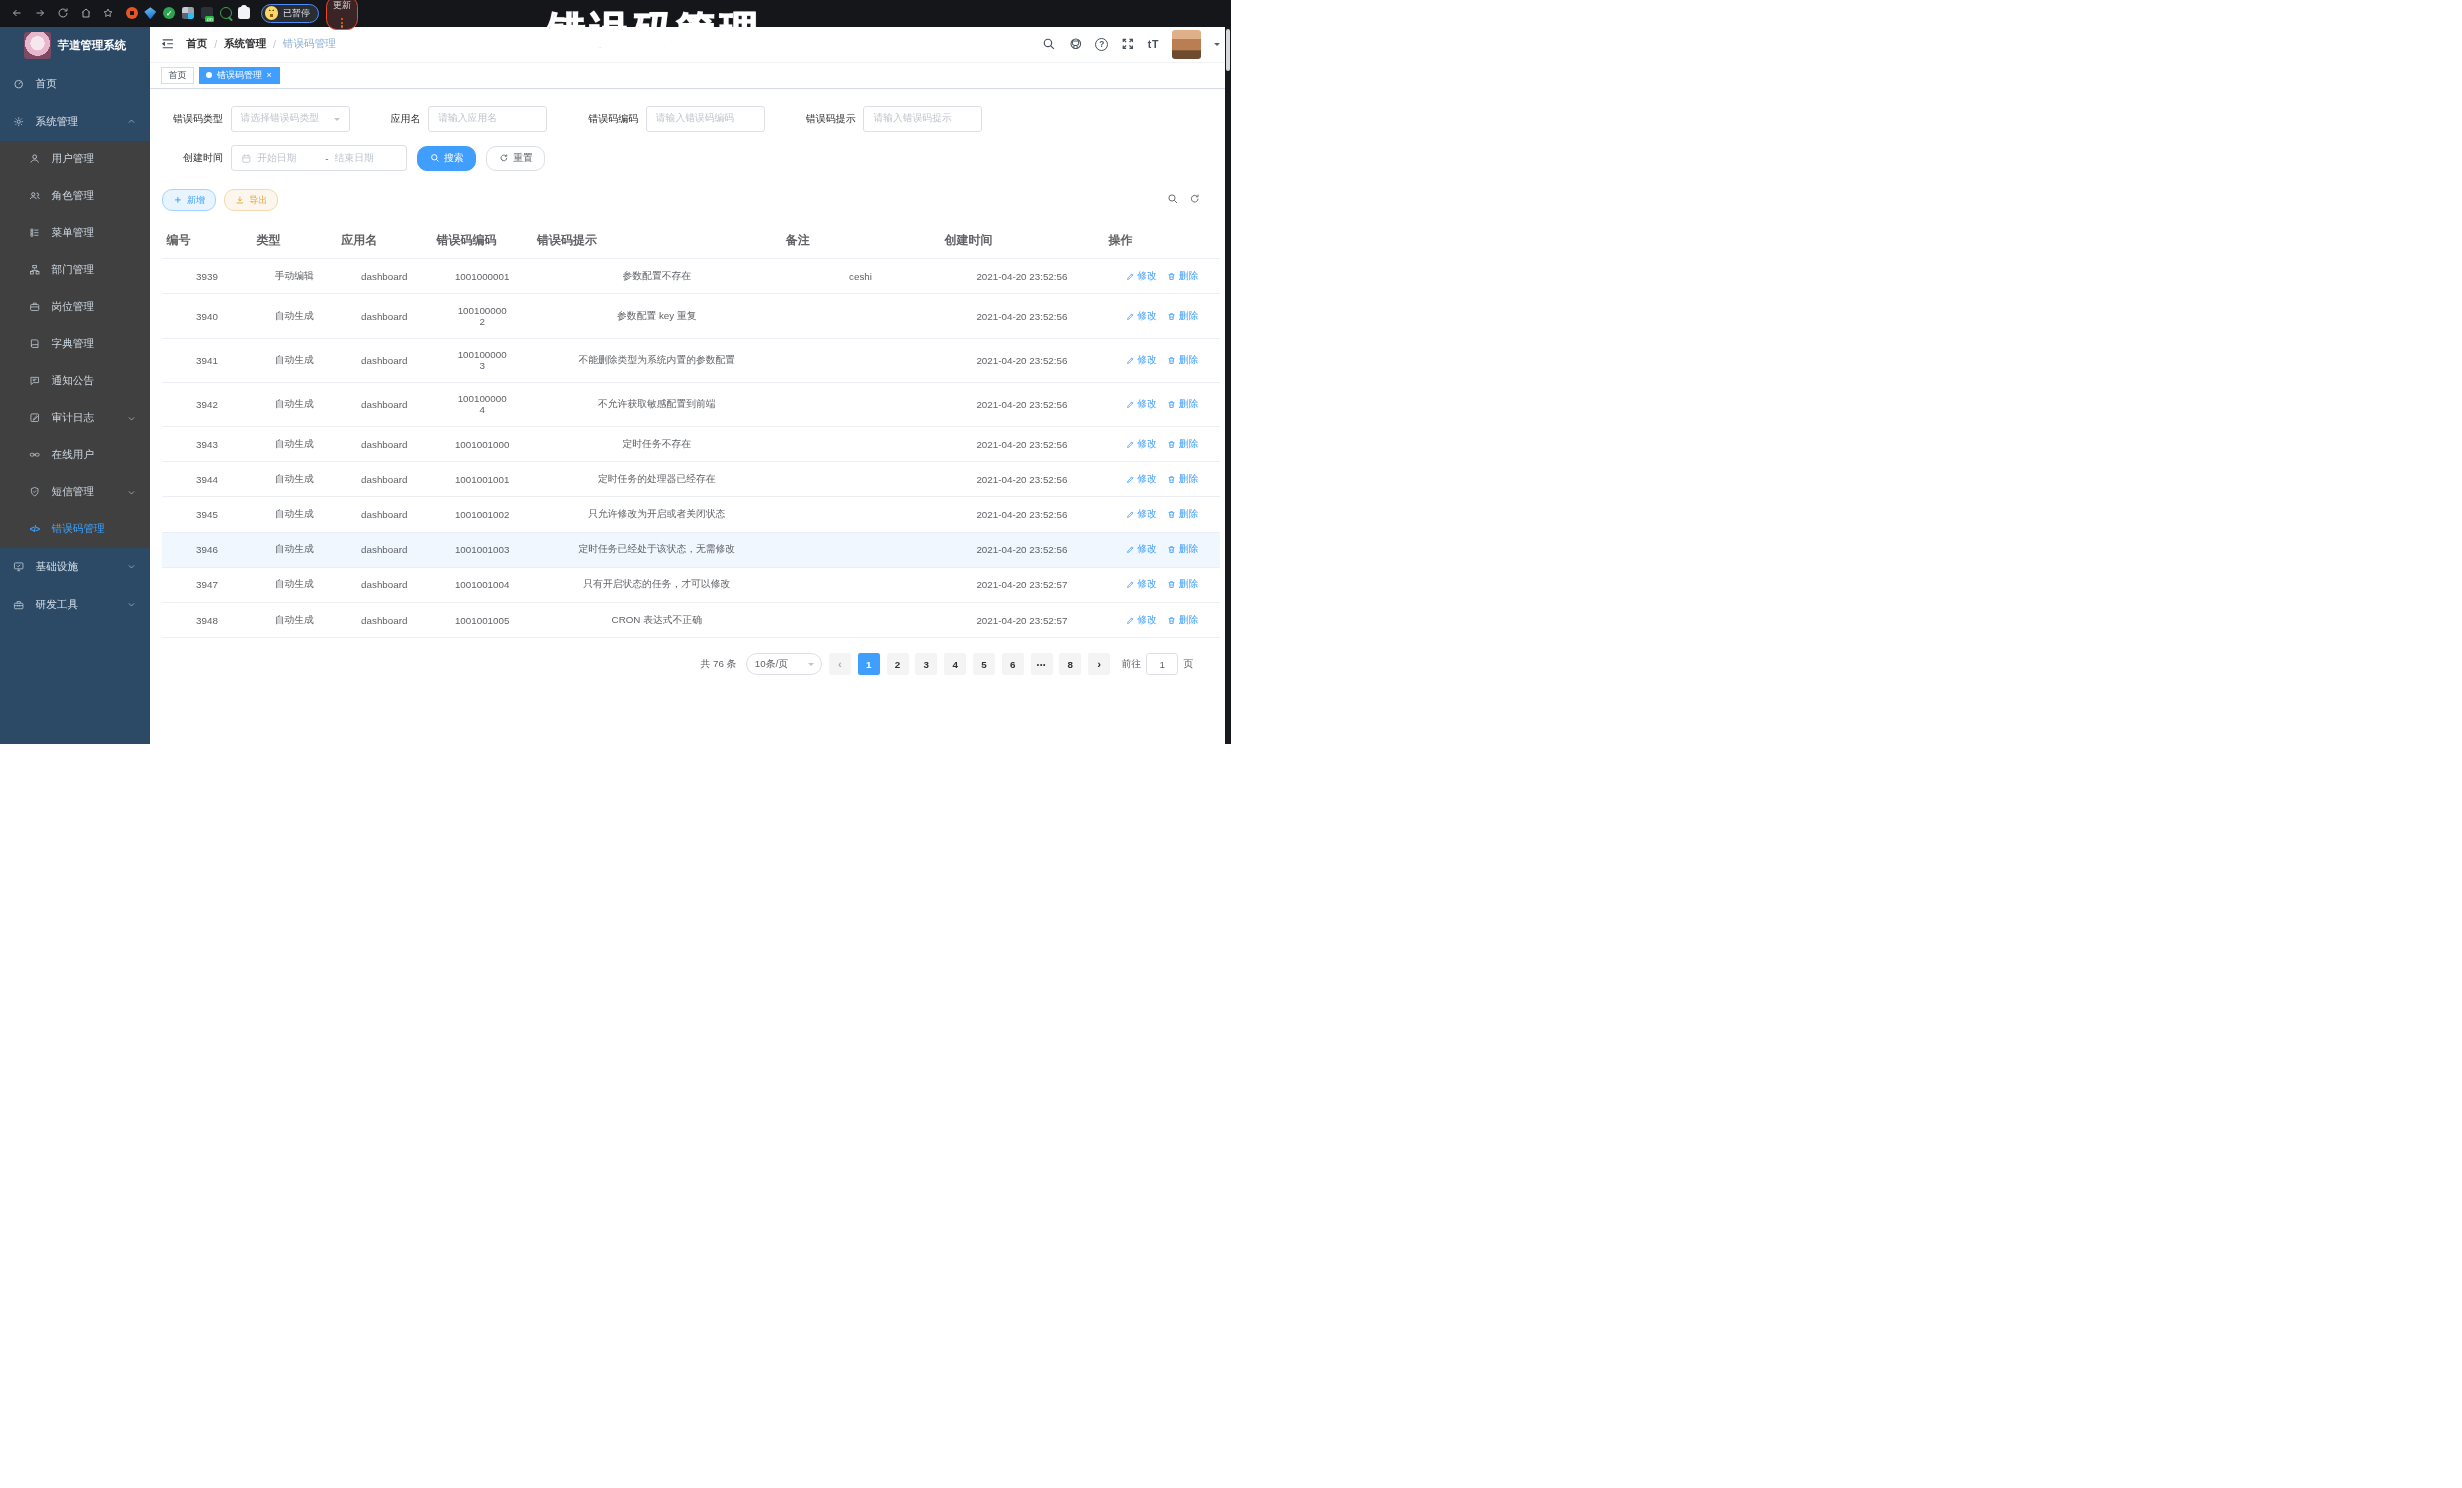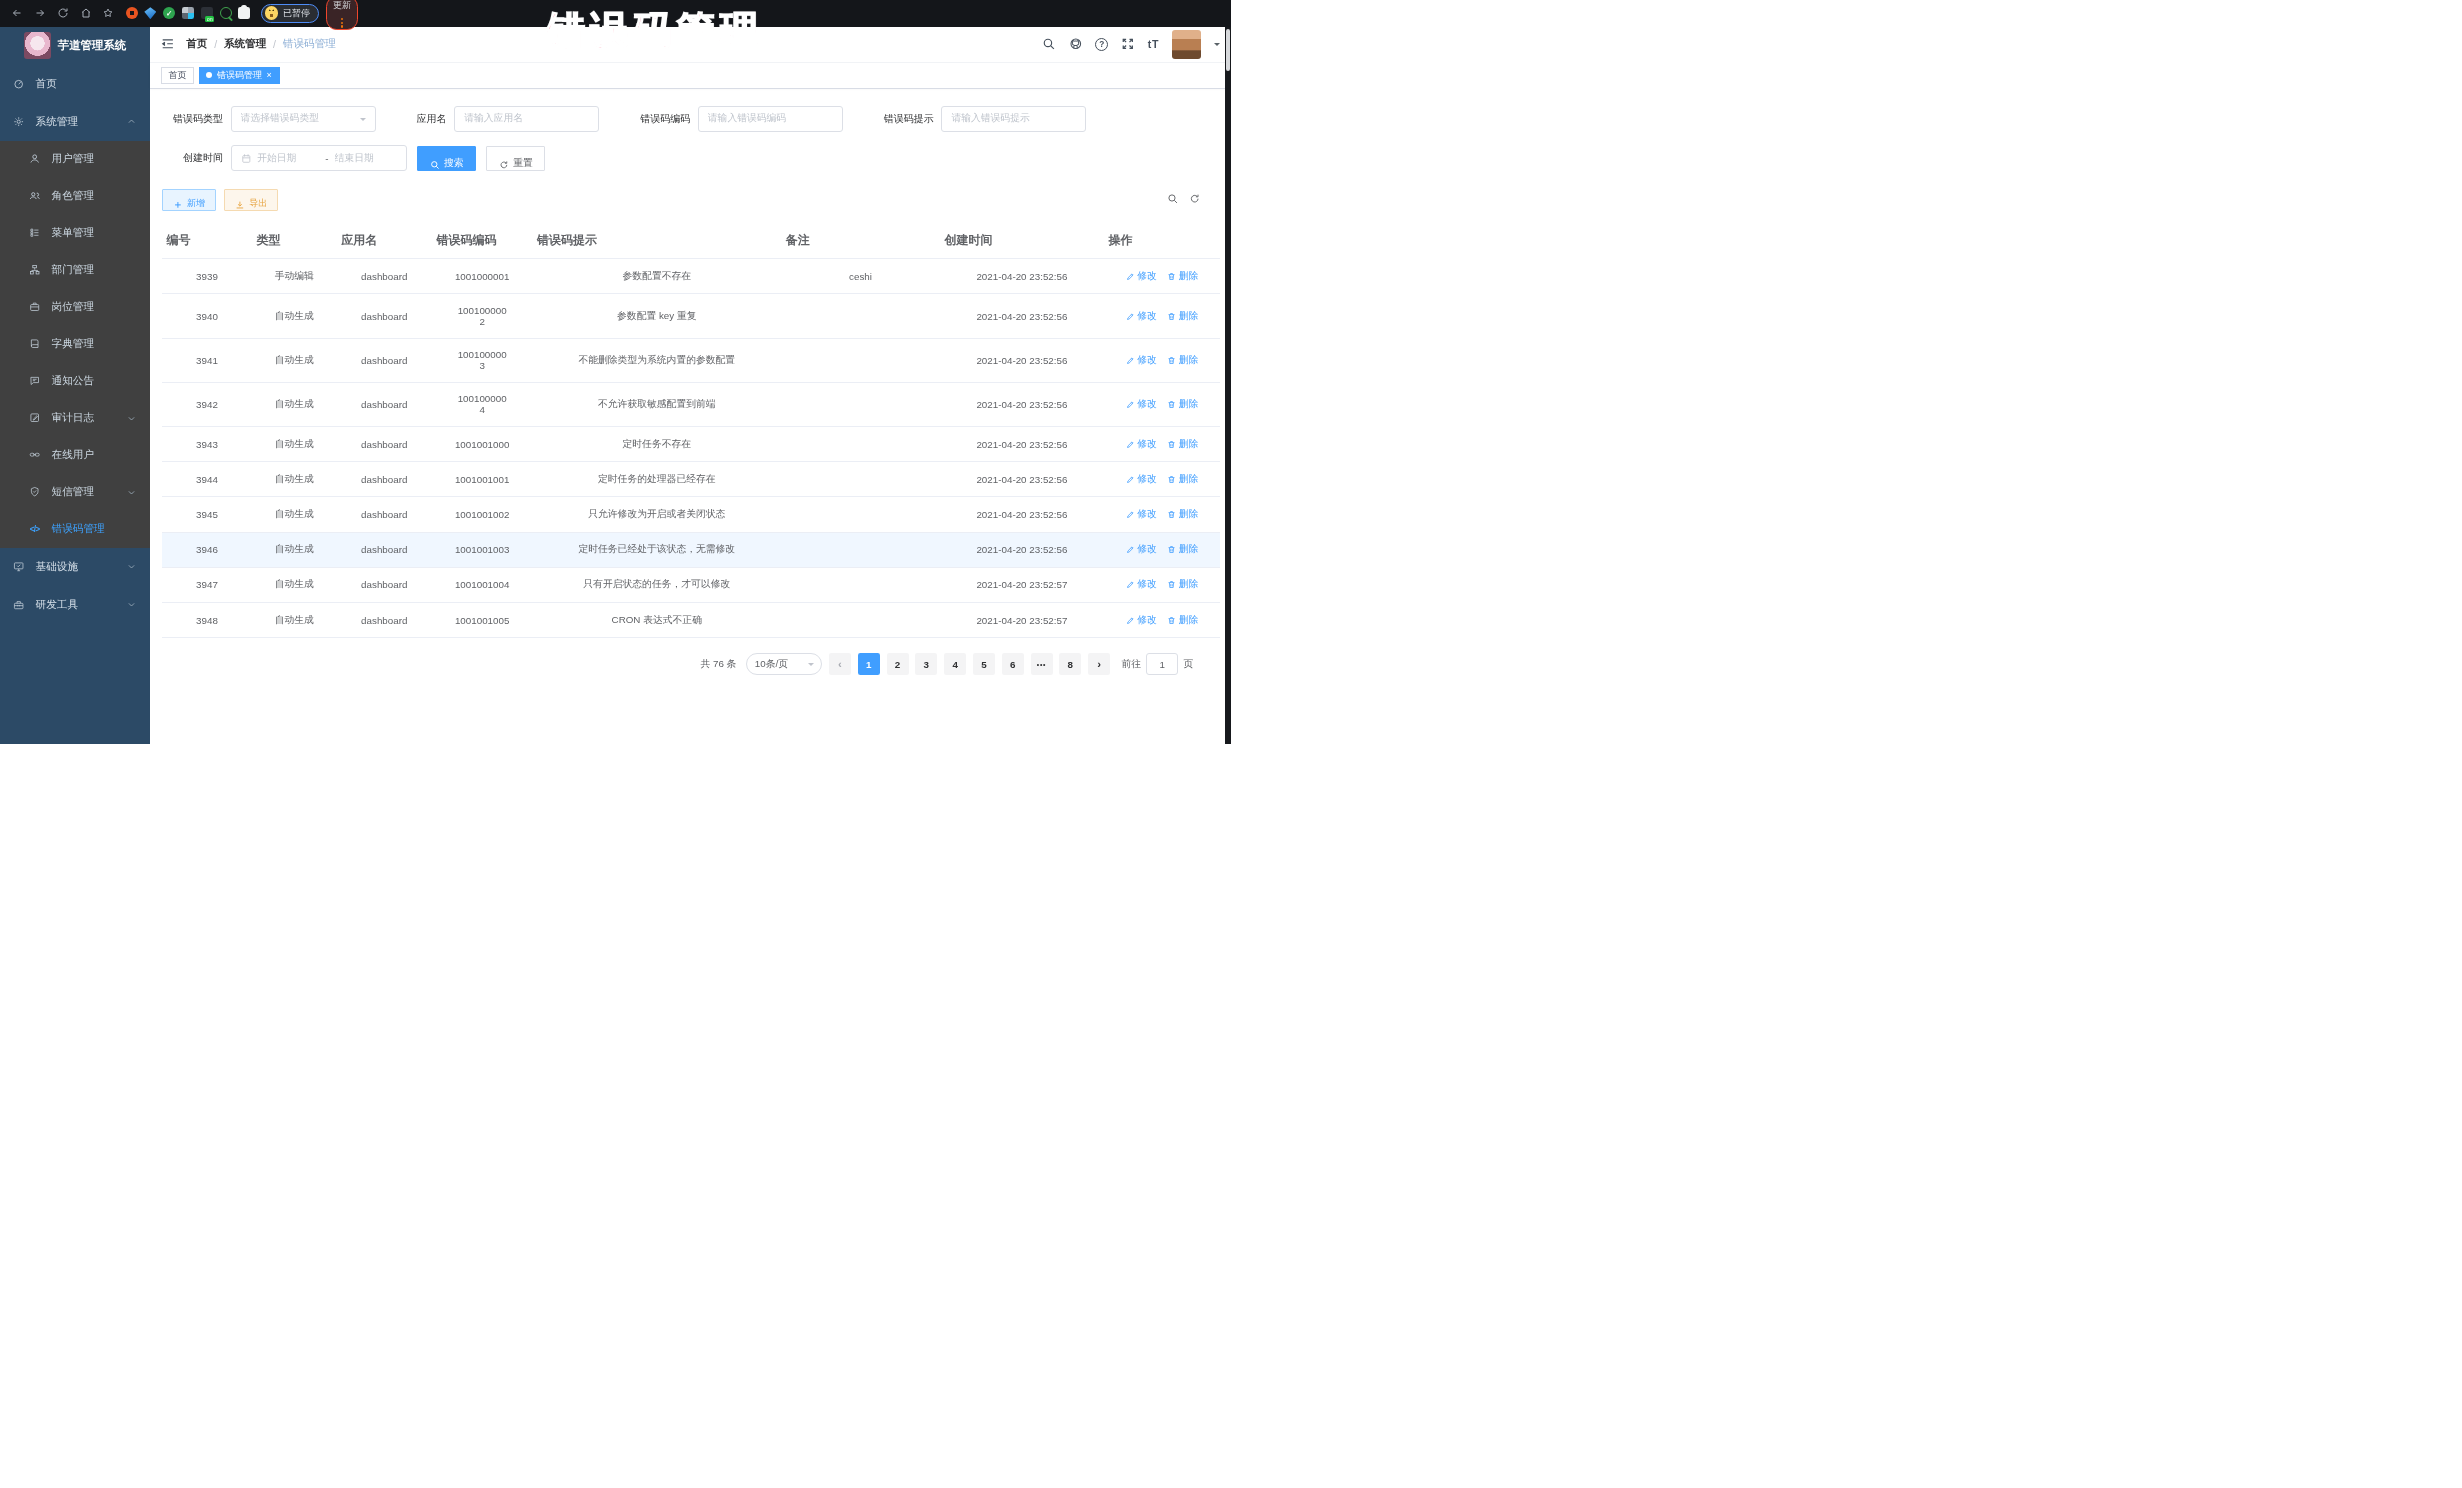--- a/index.html
+++ b/index.html
@@ -81,26 +81,26 @@
   .tag.active { background:#409eff; border-color:#409eff; color:#fff; }
   .tag .dot { width:6px; height:6px; border-radius:50%; background:#fff; }
   .tag .x { font-size:9px; }
 
   
   .content { flex:1 1 auto; padding:16.7px 10.6px 0 12px; overflow:hidden; }
   .frow { display:flex; align-items:center; margin-bottom:13.6px; }
   .fitem { display:flex; align-items:center; margin-right:41px; }
   .flabel { font-size:10px; font-weight:normal; color:#303133; margin-right:7.6px; white-space:nowrap; }
   .flabel.w { min-width:61px; text-align:right; }
-  .inp { height:26px; width:145px; border:0.8px solid #dcdfe6; border-radius:3px; display:flex; align-items:center; padding:0 9px; gap:6px; color:#bfc4cc; font-size:9.8px; background:#fff; }
+  .inp { height:26px; width:119px; border:0.8px solid #dcdfe6; border-radius:3px; display:flex; align-items:center; padding:0 9px; gap:6px; color:#bfc4cc; font-size:9.8px; background:#fff; }
   .inp .ph { flex:1 1 auto; white-space:nowrap; overflow:hidden; }
   .chev { width:0; height:0; border:3.8px solid transparent; border-top-color:#c0c4cc; margin-top:3.8px; }
   .inp.date { width:176px; }
   .inp svg { width:10.6px; height:10.6px; color:#c0c4cc; flex:0 0 auto; }
-  .btn { height:25px; border-radius:1px; font-size:9.8px; display:inline-flex; align-items:flex-end; justify-content:center; gap:4.5px; padding:0 11.4px; cursor:pointer; border:0.8px solid #dcdfe6; background:#fff; color:#606266; }
+  .btn { height:25px; border-radius:10px; font-size:9.8px; display:inline-flex; align-items:center; justify-content:center; gap:4.5px; padding:0 11.4px; cursor:pointer; border:0.8px solid #dcdfe6; background:#fff; color:#606266; }
   .btn svg { width:9.8px; height:9.8px; }
   .btn.primary { background:#409eff; border-color:#409eff; color:#fff; }
   .btn.search { margin-left:10.6px; }
   .btn.reset { margin-left:10.6px; }
   .acts { display:flex; align-items:center; margin-bottom:12px; }
   .btn.mini { height:22px; padding:0 9.8px; font-size:9px; }
   .btn.add { background:#e8f4ff; border-color:#a3d3ff; color:#409eff; }
   .btn.export { background:#fdf6ec; border-color:#f5dab1; color:#e6a23c; margin-left:8.3px; }
   .acts-right { margin-left:auto; display:flex; align-items:center; gap:10.6px; color:#606266; padding-right:19.7px; }
   .acts-right svg { width:11.4px; height:11.4px; }

